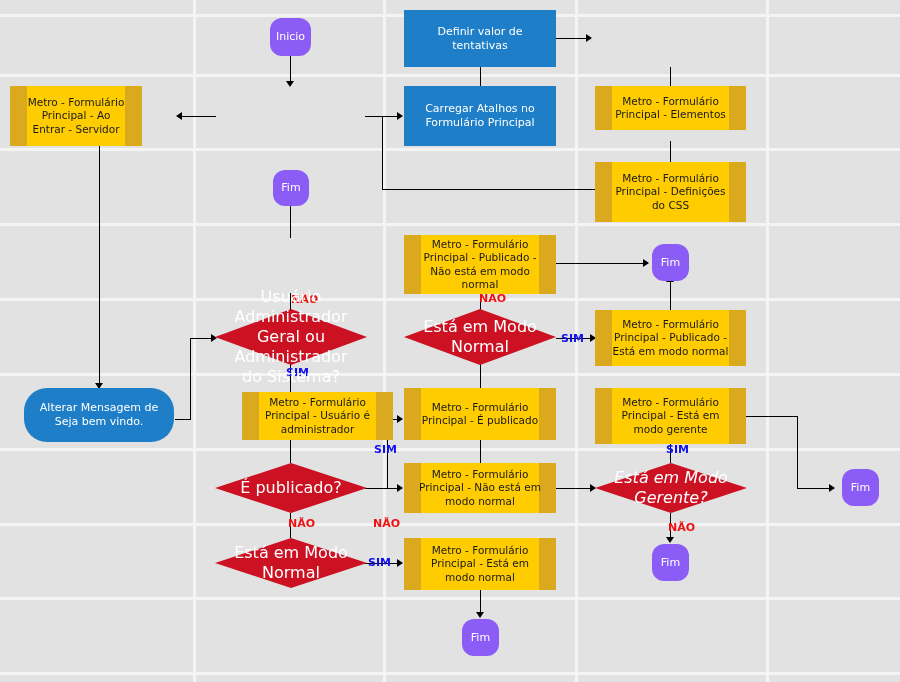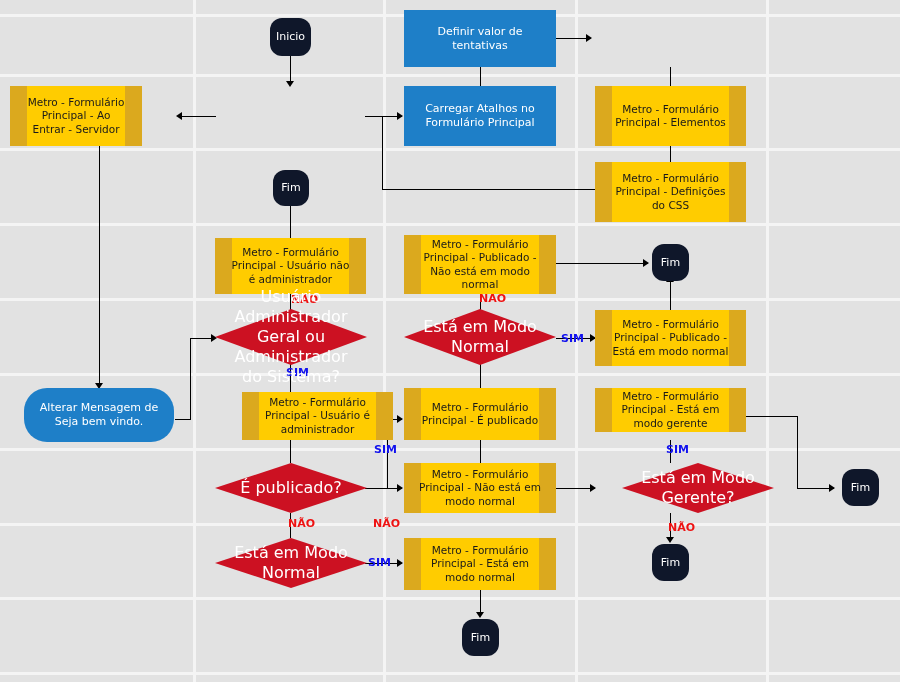--- a/index.html
+++ b/index.html
@@ -6,21 +6,21 @@
   body{font-family:"DejaVu Sans","Liberation Sans",sans-serif;}
   #canvas{position:relative;width:900px;height:682px;background:#e2e2e2;overflow:hidden;}
   .grid-line{position:absolute;background:#f4f4f4;}
   .grid-v{width:3px;top:0;height:682px;}
   .grid-h{height:3px;left:0;width:900px;}
 
   .node{position:absolute;box-sizing:border-box;display:flex;align-items:center;
         justify-content:center;text-align:center;line-height:1.25;}
 
   
-  .term{background:#0f172a;border-radius:12px;color:#ffffff;font-size:11px;}
+  .term{background:#8b5cf6;border-radius:12px;color:#ffffff;font-size:11px;}
 
   
   .proc{background:#1e7fc8;color:#ffffff;font-size:11px;padding:2px 6px;}
 
   
   .sub{background:#ffcc00;color:#1a1a1a;font-size:10.5px;padding:2px 14px;}
   .sub::before,.sub::after{content:"";position:absolute;top:0;bottom:0;width:17px;background:#dba91e;}
   .sub::before{left:0;}
   .sub::after{right:0;}
   .sub .txt{position:relative;z-index:2;}
@@ -170,35 +170,32 @@
 
   <div class="node sub" style="left:10px;top:86px;width:132px;height:60px;">
     <span class="txt">Metro - Formulário Principal - Ao Entrar - Servidor</span>
   </div>
 
 
   <div class="node proc" style="left:404px;top:86px;width:152px;height:60px;">
     <span class="txt">Carregar Atalhos no Formulário Principal</span>
   </div>
 
-  <div class="node sub" style="left:595px;top:86px;width:151px;height:60px;">
+  <div class="node sub" style="left:595px;top:86px;width:151px;height:44px;">
     <span class="txt">Metro - Formulário Principal - Elementos</span>
   </div>
 
   <div class="node term" style="left:273px;top:170px;width:36px;height:36px;">
     <span class="txt">Fim</span>
   </div>
 
   <div class="node sub" style="left:595px;top:162px;width:151px;height:60px;">
     <span class="txt">Metro - Formulário Principal - Definições do CSS</span>
   </div>
 
-  <div class="node sub" style="left:215px;top:238px;width:151px;height:56px;">
-    <span class="txt">Metro - Formulário Principal - Usuário não é administrador</span>
-  </div>
 
   <div class="node sub" style="left:404px;top:235px;width:152px;height:59px;">
     <span class="txt">Metro - Formulário Principal - Publicado -  Não está em modo normal</span>
   </div>
 
   <div class="node term" style="left:652px;top:244px;width:37px;height:37px;">
     <span class="txt">Fim</span>
   </div>
 
   <div class="node dec" style="left:215px;top:309px;width:152px;height:56px;">
@@ -220,34 +217,34 @@
   </div>
 
   <div class="node sub" style="left:215px;top:392px;width:151px;height:48px;margin-left:27px;">
     <span class="txt">Metro - Formulário Principal - Usuário é administrador</span>
   </div>
 
   <div class="node sub" style="left:404px;top:388px;width:152px;height:52px;">
     <span class="txt">Metro - Formulário Principal - É publicado</span>
   </div>
 
-  <div class="node sub" style="left:595px;top:388px;width:151px;height:44px;">
+  <div class="node sub" style="left:595px;top:388px;width:151px;height:56px;">
     <span class="txt">Metro - Formulário Principal - Está em modo gerente</span>
   </div>
 
   <div class="node dec" style="left:215px;top:463px;width:152px;height:50px;">
     <span class="dshape"></span>
     <span class="txt">É publicado?</span>
   </div>
 
   <div class="node sub" style="left:404px;top:463px;width:152px;height:50px;">
     <span class="txt">Metro - Formulário Principal - Não está em modo normal</span>
   </div>
 
-  <div class="node dec" style="left:622px;top:463px;width:152px;height:50px;">
+  <div class="node dec" style="left:595px;top:463px;width:152px;height:50px;font-style:italic;">
     <span class="dshape"></span>
     <span class="txt">Está em Modo Gerente?</span>
   </div>
 
   <div class="node term" style="left:842px;top:469px;width:37px;height:37px;">
     <span class="txt">Fim</span>
   </div>
 
   <div class="node dec" style="left:215px;top:538px;width:152px;height:50px;">
     <span class="dshape"></span>

